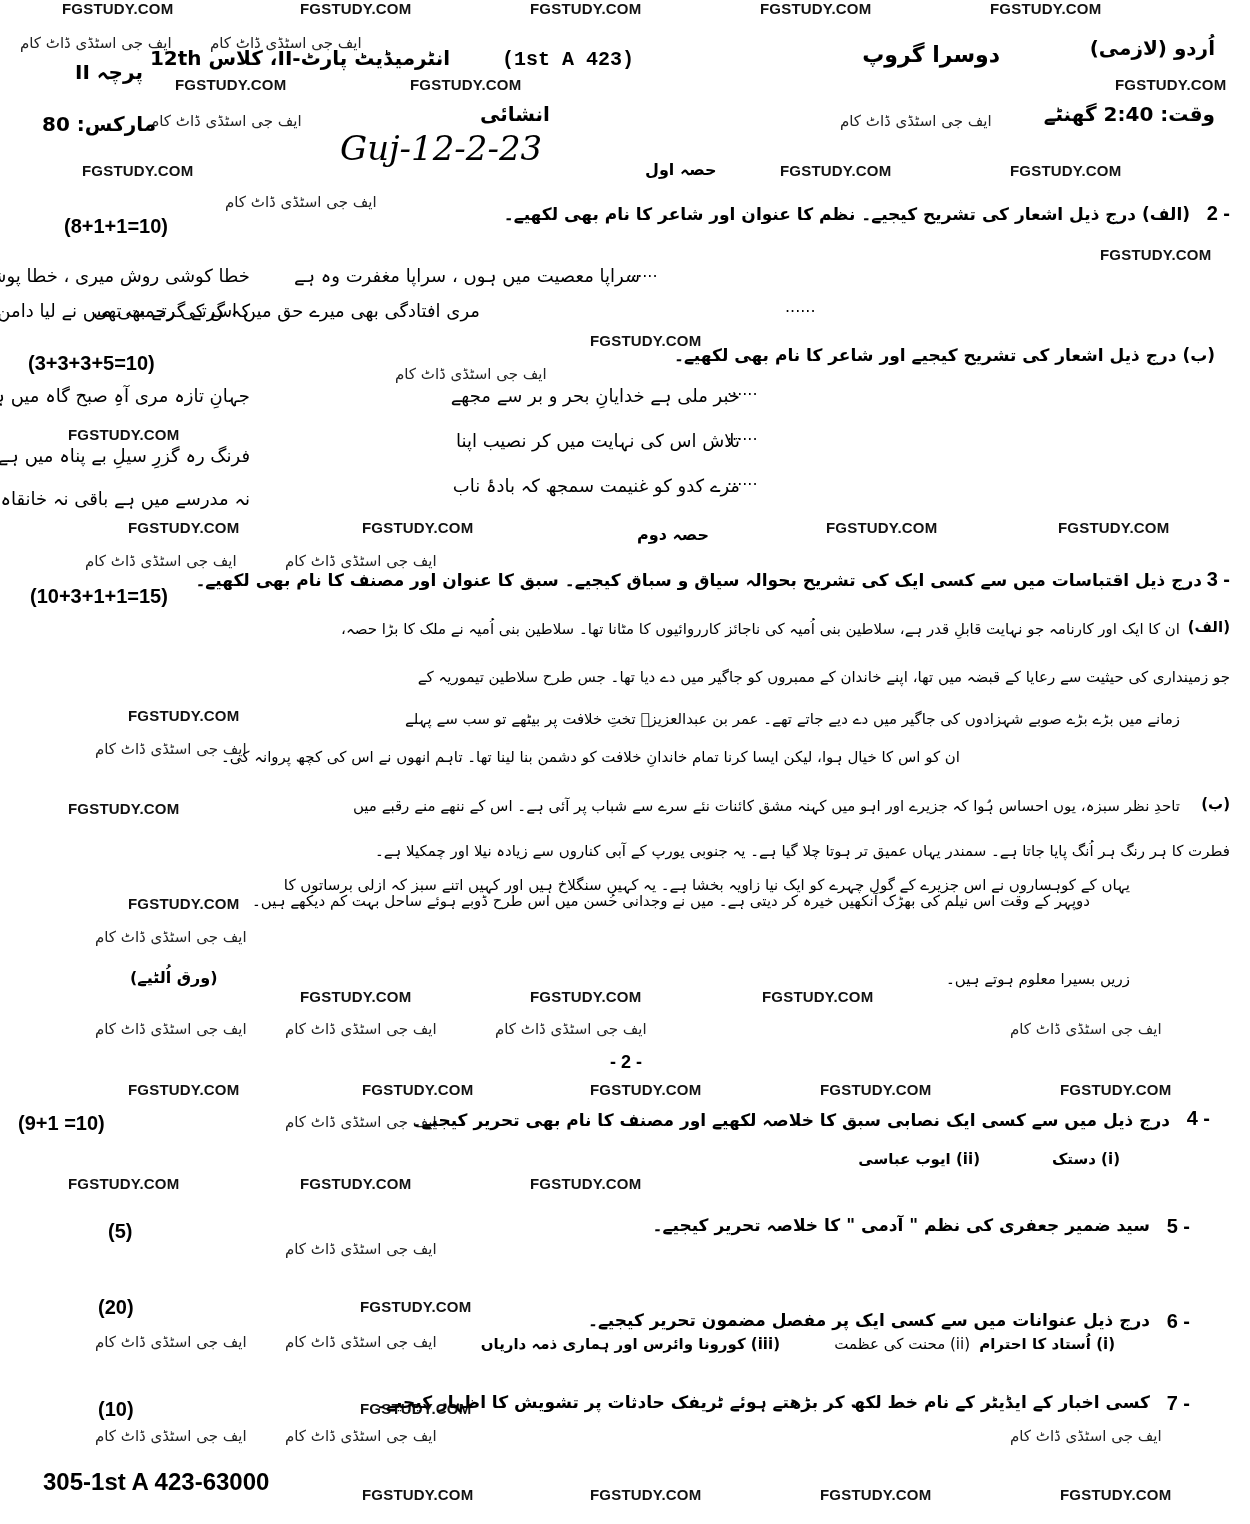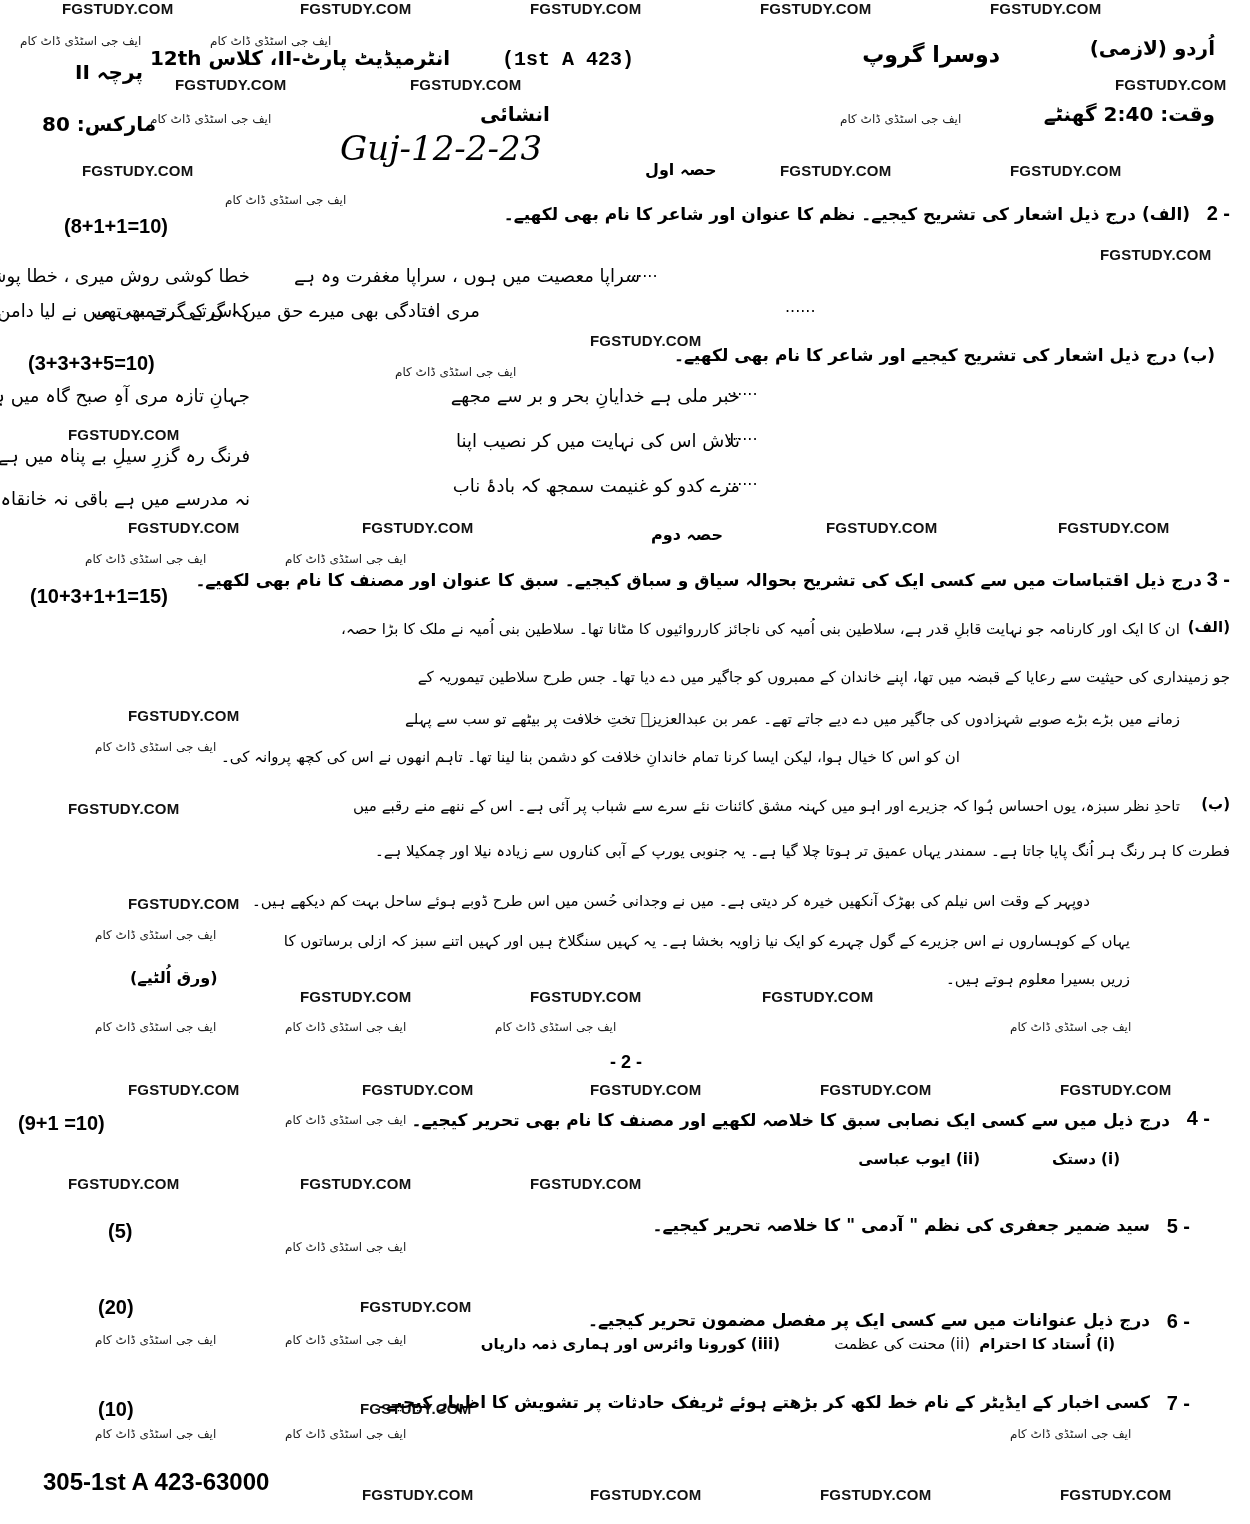--- a/index.html
+++ b/index.html
@@ -1,20 +1,20 @@
 <!DOCTYPE html>
 <html><head>
 <meta charset="utf-8">
 <style>
   html, body { margin:0; padding:0; background:#ffffff; }
   body { width:1250px; height:1524px; position:relative; overflow:hidden;
          font-family:"DejaVu Sans", sans-serif; color:#000; }
   .abs { position:absolute; white-space:nowrap; }
   .wm { font-family:"Liberation Sans", sans-serif; font-weight:bold; font-size:15px; color:#111; letter-spacing:0.2px; }
-  .wmu { font-family:"DejaVu Sans", sans-serif; font-size:12px; color:#222; direction:rtl; }
+  .wmu { font-family:"DejaVu Sans", sans-serif; font-size:15px; color:#222; direction:rtl; }
   .ur { direction:rtl; unicode-bidi:embed; font-family:"DejaVu Sans", sans-serif; }
   .h-title { font-size:20px; font-weight:bold; }
   .q { font-size:17px; font-weight:bold; }
   .marks { font-family:"Liberation Sans", sans-serif; font-weight:bold; font-size:20px; }
   .verse { font-size:18px; }
   .para { font-size:15px; }
   .num { font-family:"Liberation Sans", sans-serif; font-weight:bold; font-size:20px; }
   .hand { font-family:"DejaVu Serif", serif; font-style:italic; font-size:34px; }
   .sec { font-size:16px; font-weight:bold; }
 </style>
@@ -139,40 +139,40 @@
     <span class="abs" style="left:727px;top:425px">......</span>
     <span class="abs ur verse" style="right:1000px;top:445px;letter-spacing:2px">فرنگ رہ گزرِ سیلِ بے پناہ میں ہے</span>
 
     <span class="abs ur verse" style="right:510px;top:475px;letter-spacing:2px">مرے کدو کو غنیمت سمجھ کہ بادۂ ناب</span>
     <span class="abs" style="left:727px;top:470px">......</span>
     <span class="abs ur verse" style="right:1000px;top:488px;letter-spacing:2px">نہ مدرسے میں ہے باقی نہ خانقاہ میں ہے</span>
   </div>
 </section>
 
 <section>
-  <span class="abs ur sec" style="left:651px;top:525px">حصہ دوم</span>
+  <span class="abs ur sec" style="left:637px;top:525px">حصہ دوم</span>
 
   <span class="abs num" style="right:20px;top:568px">3 -</span>
   <span class="abs ur q" style="right:48px;top:570px">درج ذیل اقتباسات میں سے کسی ایک کی تشریح بحوالہ سیاق و سباق کیجیے۔ سبق کا عنوان اور مصنف کا نام بھی لکھیے۔</span>
   <span class="abs marks" style="left:30px;top:585px">(10+3+1+1=15)</span>
 
   <span class="abs ur para" style="right:20px;top:618px;font-weight:bold">(الف)</span>
   <div>
     <span class="abs ur para" style="right:70px;top:620px">ان کا ایک اور کارنامہ جو نہایت قابلِ قدر ہے، سلاطین بنی اُمیہ کی ناجائز کارروائیوں کا مٹانا تھا۔ سلاطین بنی اُمیہ نے ملک کا بڑا حصہ،</span>
     <span class="abs ur para" style="right:20px;top:668px">جو زمینداری کی حیثیت سے رعایا کے قبضہ میں تھا، اپنے خاندان کے ممبروں کو جاگیر میں دے دیا تھا۔ جس طرح سلاطین تیموریہ کے</span>
     <span class="abs ur para" style="right:70px;top:710px">زمانے میں بڑے بڑے صوبے شہزادوں کی جاگیر میں دے دیے جاتے تھے۔ عمر بن عبدالعزیزؒ تختِ خلافت پر بیٹھے تو سب سے پہلے</span>
     <span class="abs ur para" style="right:290px;top:748px">ان کو اس کا خیال ہوا، لیکن ایسا کرنا تمام خاندانِ خلافت کو دشمن بنا لینا تھا۔ تاہم انھوں نے اس کی کچھ پروانہ کی۔</span>
   </div>
 
   <span class="abs ur para" style="right:20px;top:795px;font-weight:bold">(ب)</span>
   <div>
     <span class="abs ur para" style="right:70px;top:797px">تاحدِ نظر سبزہ، یوں احساس ہُوا کہ جزیرے اور اہو میں کہنہ مشق کائنات نئے سرے سے شباب پر آئی ہے۔ اس کے ننھے منے رقبے میں</span>
     <span class="abs ur para" style="right:20px;top:842px">فطرت کا ہر رنگ ہر اُنگ پایا جاتا ہے۔ سمندر یہاں عمیق تر ہوتا چلا گیا ہے۔ یہ جنوبی یورپ کے آبی کناروں سے زیادہ نیلا اور چمکیلا ہے۔</span>
     <span class="abs ur para" style="right:160px;top:892px">دوپہر کے وقت اس نیلم کی بھڑک آنکھیں خیرہ کر دیتی ہے۔ میں نے وجدانی حُسن میں اس طرح ڈوبے ہوئے ساحل بہت کم دیکھے ہیں۔</span>
-    <span class="abs ur para" style="right:120px;top:932px">یہاں کے کوہساروں نے اس جزیرے کے گول چہرے کو ایک نیا زاویہ بخشا ہے۔ یہ کہیں سنگلاخ ہیں اور کہیں اتنے سبز کہ ازلی برساتوں کا</span>
+    <span class="abs ur para" style="right:120px;top:876px">یہاں کے کوہساروں نے اس جزیرے کے گول چہرے کو ایک نیا زاویہ بخشا ہے۔ یہ کہیں سنگلاخ ہیں اور کہیں اتنے سبز کہ ازلی برساتوں کا</span>
     <span class="abs ur para" style="right:120px;top:970px">زریں بسیرا معلوم ہوتے ہیں۔</span>
   </div>
 
   <span class="abs ur" style="left:130px;top:968px;font-size:16px;font-weight:bold">(ورق اُلٹیے)</span>
 </section>
 
 <span class="abs num" style="left:610px;top:1052px;font-size:18px">- 2 -</span>
 
 <section>
   <span class="abs num" style="right:40px;top:1107px">4 -</span>

